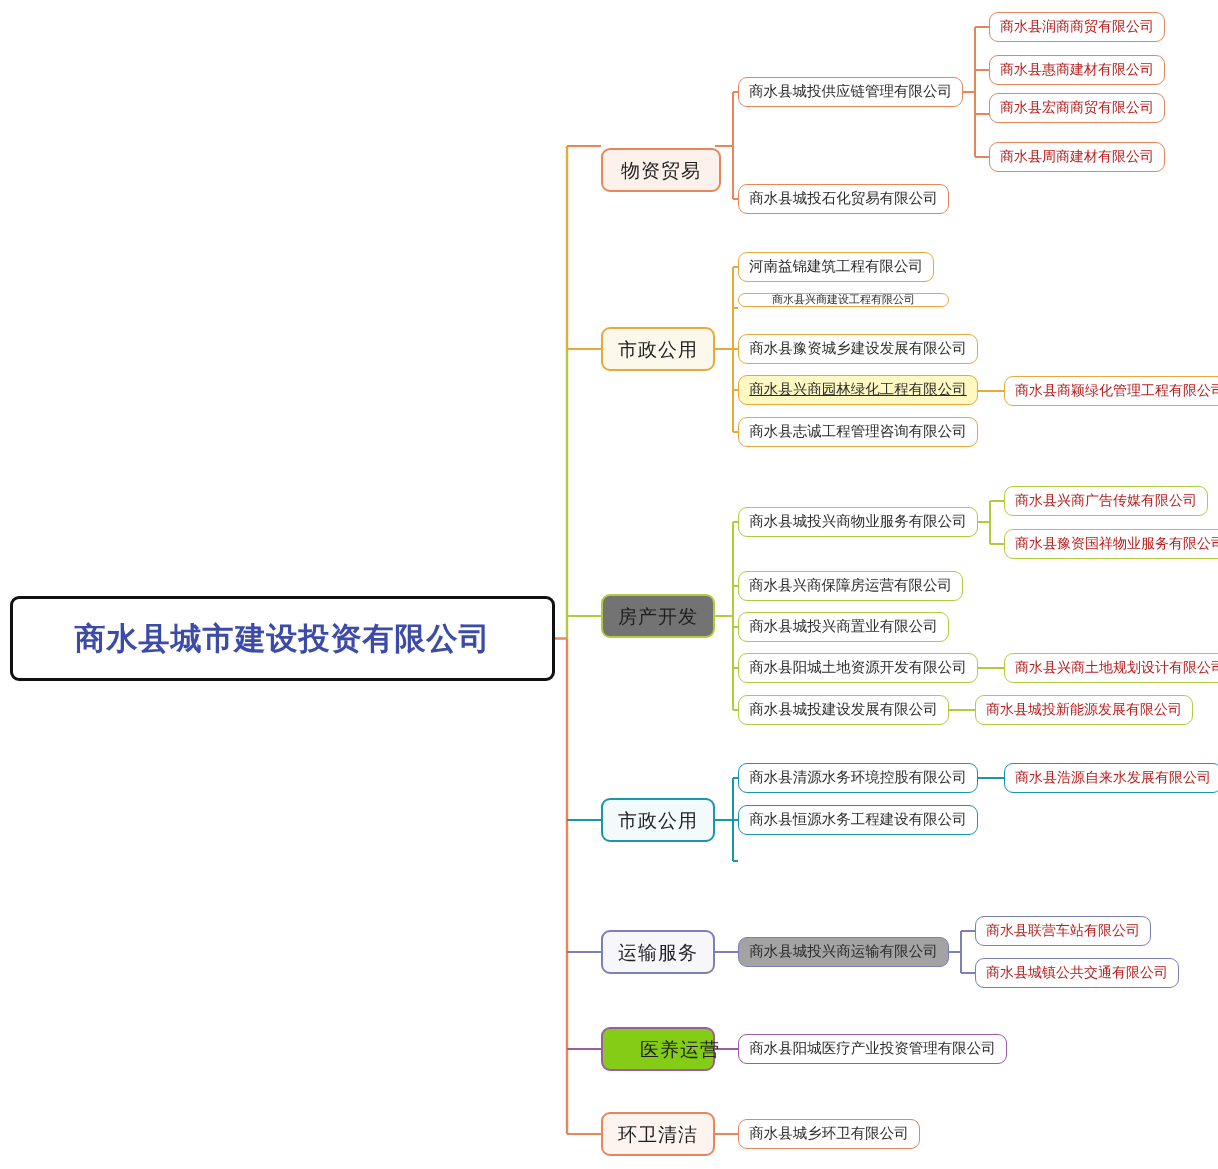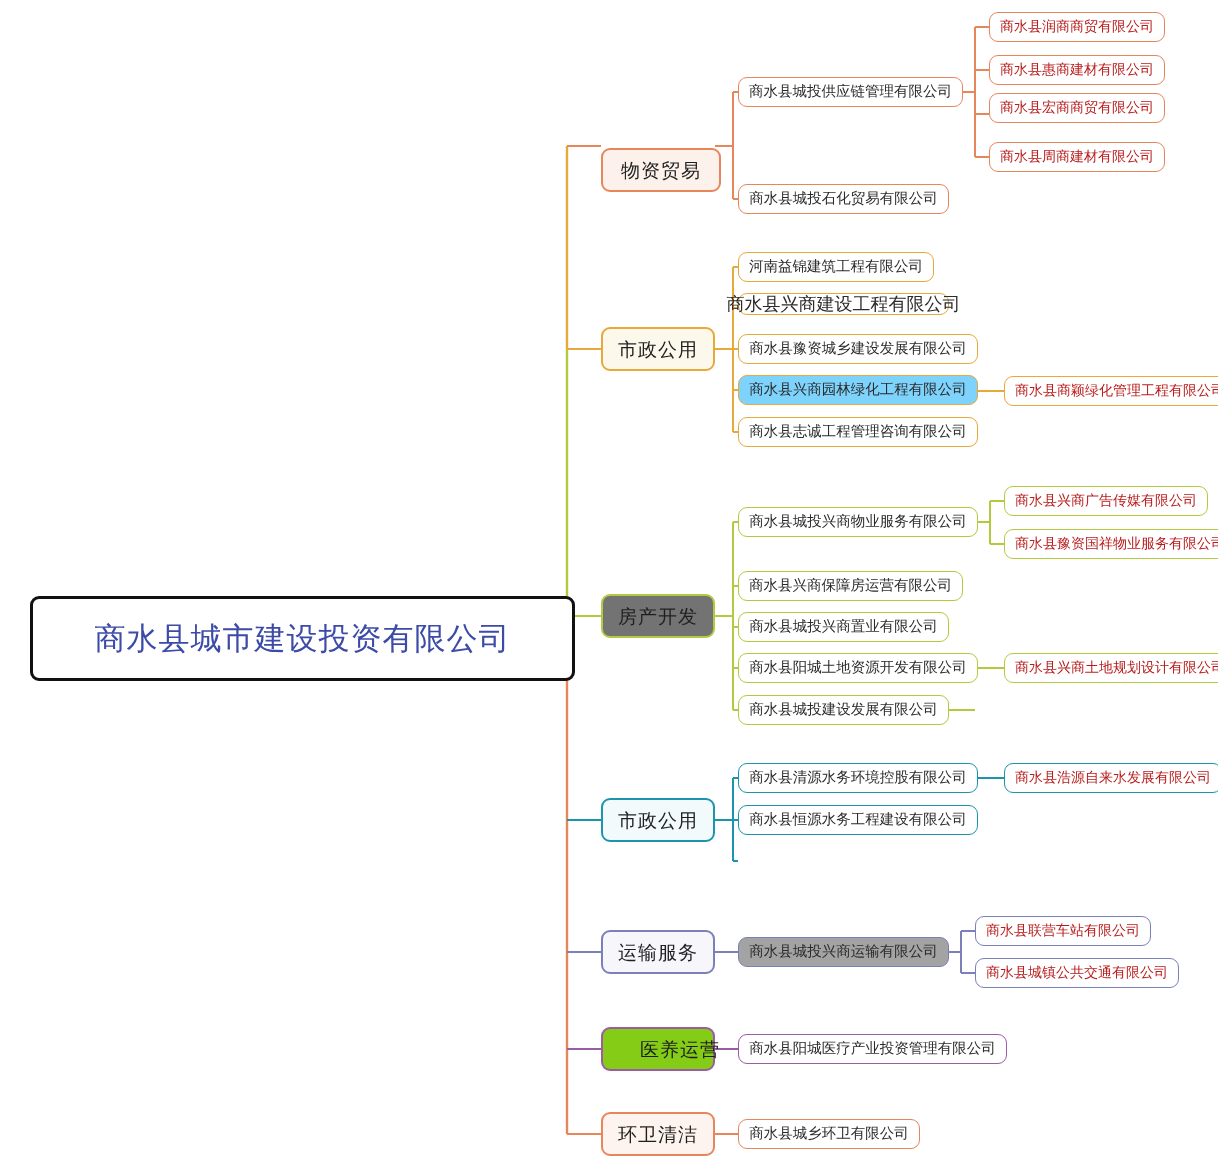--- a/index.html
+++ b/index.html
@@ -31,24 +31,23 @@
     color:#2b2b2b;
   }
   
   .root{
     border-width:3px;
     border-color:#111111;
     border-radius:9px;
     background:#ffffff;
     color:#3c4aa8;
     font-size:31px;
-    font-weight:normal;
+    font-weight:bold;
     letter-spacing:1px;
     box-shadow:0 0 0 0 rgba(0,0,0,0);
-    margin-left:20px;
   }
   
   .lvl1{
     border-width:2px;
     border-radius:9px;
     font-size:19px;
     letter-spacing:1px;
     color:#1f1f1f;
   }
   
@@ -137,34 +136,35 @@
 <div class="node root" style="left: 10px; top: 596px; width: 545px; height: 85px; border-color: rgb(17, 17, 17); background: rgb(255, 255, 255); font-size: 31px; color: rgb(60, 74, 168);">商水县城市建设投资有限公司</div>
     <div class="node lvl1" style="left: 601px; top: 124px; width: 120px; height: 44px; border-color: rgb(232, 134, 91); background: rgb(252, 241, 235); font-size: 19px; margin-top: 24px;">物资贸易</div>
     <div class="node lvl2" style="left: 738px; top: 77px; width: 225px; height: 30px; border-color: rgb(232, 134, 91); background: rgb(255, 255, 255); font-size: 14.5px;">商水县城投供应链管理有限公司</div>
     <div class="node lvl3" style="left: 989px; top: 12px; width: 176px; height: 30px; border-color: rgb(232, 134, 91); background: rgb(255, 255, 255); font-size: 14px;">商水县润商商贸有限公司</div>
     <div class="node lvl3" style="left: 989px; top: 55px; width: 176px; height: 30px; border-color: rgb(232, 134, 91); background: rgb(255, 255, 255); font-size: 14px;">商水县惠商建材有限公司</div>
     <div class="node lvl3" style="left: 989px; top: 93px; width: 176px; height: 30px; border-color: rgb(232, 134, 91); background: rgb(255, 255, 255); font-size: 14px;">商水县宏商商贸有限公司</div>
     <div class="node lvl3" style="left: 989px; top: 142px; width: 176px; height: 30px; border-color: rgb(232, 134, 91); background: rgb(255, 255, 255); font-size: 14px;">商水县周商建材有限公司</div>
     <div class="node lvl2" style="left: 738px; top: 184px; width: 211px; height: 30px; border-color: rgb(232, 134, 91); background: rgb(255, 255, 255); font-size: 14.5px;">商水县城投石化贸易有限公司</div>
     <div class="node lvl1" style="left: 601px; top: 327px; width: 114px; height: 44px; border-color: rgb(232, 169, 59); background: rgb(253, 248, 236); font-size: 19px;">市政公用</div>
     <div class="node lvl2" style="left: 738px; top: 252px; width: 196px; height: 30px; border-color: rgb(232, 169, 59); background: rgb(255, 255, 255); font-size: 14.5px;">河南益锦建筑工程有限公司</div>
-    <div class="node lvl2" style="left: 738px; top: 293px; width: 211px; height: 22px; border-color: rgb(232, 169, 59); background: rgb(255, 255, 255); font-size: 18px;">商水县兴商建设工程有限公司</div>
+    <div class="node lvl2" style="left: 738px; top: 293px; width: 211px; height: 14px; border-color: rgb(232, 169, 59); background: rgb(255, 255, 255); font-size: 11px;">商水县兴商建设工程有限公司</div>
     <div class="node lvl2" style="left: 738px; top: 334px; width: 240px; height: 30px; border-color: rgb(232, 169, 59); background: rgb(255, 255, 255); font-size: 14.5px;">商水县豫资城乡建设发展有限公司</div>
-    <div class="node lvl2" style="left: 738px; top: 375px; width: 240px; height: 30px; border-color: rgb(232, 169, 59); background: #7dd3fc; font-size: 14.5px;">商水县兴商园林绿化工程有限公司</div>
+    <div class="node lvl2" style="left: 738px; top: 375px; width: 240px; height: 30px; border-color: rgb(232, 169, 59); background: #fef9c3; font-size: 14.5px; text-decoration: underline;">商水县兴商园林绿化工程有限公司</div>
     <div class="node lvl3" style="left: 1004px; top: 376px; width: 232px; height: 30px; border-color: rgb(232, 169, 59); background: rgb(255, 255, 255); font-size: 14px;">商水县商颖绿化管理工程有限公司</div>
     <div class="node lvl2" style="left: 738px; top: 417px; width: 240px; height: 30px; border-color: rgb(232, 169, 59); background: rgb(255, 255, 255); font-size: 14.5px;">商水县志诚工程管理咨询有限公司</div>
     <div class="node lvl1" style="left: 601px; top: 594px; width: 114px; height: 44px; border-color: rgb(181, 201, 63); background: #737373; font-size: 19px;">房产开发</div>
     <div class="node lvl2" style="left: 738px; top: 507px; width: 240px; height: 30px; border-color: rgb(181, 201, 63); background: rgb(255, 255, 255); font-size: 14.5px;">商水县城投兴商物业服务有限公司</div>
     <div class="node lvl3" style="left: 1004px; top: 486px; width: 204px; height: 30px; border-color: rgb(181, 201, 63); background: rgb(255, 255, 255); font-size: 14px;">商水县兴商广告传媒有限公司</div>
     <div class="node lvl3" style="left: 1004px; top: 529px; width: 232px; height: 30px; border-color: rgb(181, 201, 63); background: rgb(255, 255, 255); font-size: 14px;">商水县豫资国祥物业服务有限公司</div>
     <div class="node lvl2" style="left: 738px; top: 571px; width: 225px; height: 30px; border-color: rgb(181, 201, 63); background: rgb(255, 255, 255); font-size: 14.5px;">商水县兴商保障房运营有限公司</div>
     <div class="node lvl2" style="left: 738px; top: 612px; width: 211px; height: 30px; border-color: rgb(181, 201, 63); background: rgb(255, 255, 255); font-size: 14.5px;">商水县城投兴商置业有限公司</div>
     <div class="node lvl2" style="left: 738px; top: 653px; width: 240px; height: 30px; border-color: rgb(181, 201, 63); background: rgb(255, 255, 255); font-size: 14.5px;">商水县阳城土地资源开发有限公司</div>
     <div class="node lvl3" style="left: 1004px; top: 653px; width: 232px; height: 30px; border-color: rgb(181, 201, 63); background: rgb(255, 255, 255); font-size: 14px;">商水县兴商土地规划设计有限公司</div>
     <div class="node lvl2" style="left: 738px; top: 695px; width: 211px; height: 30px; border-color: rgb(181, 201, 63); background: rgb(255, 255, 255); font-size: 14.5px;">商水县城投建设发展有限公司</div>
+    <div class="node lvl3" style="left: 975px; top: 695px; width: 218px; height: 30px; border-color: rgb(181, 201, 63); background: rgb(255, 255, 255); font-size: 14px;">商水县城投新能源发展有限公司</div>
     <div class="node lvl1" style="left: 601px; top: 798px; width: 114px; height: 44px; border-color: rgb(27, 149, 174); background: rgb(242, 250, 252); font-size: 19px;">市政公用</div>
     <div class="node lvl2" style="left: 738px; top: 763px; width: 240px; height: 30px; border-color: rgb(27, 149, 174); background: rgb(255, 255, 255); font-size: 14.5px;">商水县清源水务环境控股有限公司</div>
     <div class="node lvl3" style="left: 1004px; top: 763px; width: 218px; height: 30px; border-color: rgb(27, 149, 174); background: rgb(255, 255, 255); font-size: 14px;">商水县浩源自来水发展有限公司</div>
     <div class="node lvl2" style="left: 738px; top: 805px; width: 240px; height: 30px; border-color: rgb(27, 149, 174); background: rgb(255, 255, 255); font-size: 14.5px;">商水县恒源水务工程建设有限公司</div>
     <div class="node lvl1" style="left: 601px; top: 930px; width: 114px; height: 44px; border-color: rgb(124, 128, 184); background: rgb(246, 246, 251); font-size: 19px;">运输服务</div>
     <div class="node lvl2" style="left: 738px; top: 937px; width: 211px; height: 30px; border-color: rgb(124, 128, 184); background: #a3a3a3; font-size: 14.5px;">商水县城投兴商运输有限公司</div>
     <div class="node lvl3" style="left: 975px; top: 916px; width: 176px; height: 30px; border-color: rgb(124, 128, 184); background: rgb(255, 255, 255); font-size: 14px;">商水县联营车站有限公司</div>
     <div class="node lvl3" style="left: 975px; top: 958px; width: 204px; height: 30px; border-color: rgb(124, 128, 184); background: rgb(255, 255, 255); font-size: 14px;">商水县城镇公共交通有限公司</div>
     <div class="node lvl1" style="left: 601px; top: 1027px; width: 114px; height: 44px; border-color: rgb(155, 91, 165); background: #84cc16; font-size: 19px; padding-left: 44px;">医养运营</div>
     <div class="node lvl2" style="left: 738px; top: 1034px; width: 269px; height: 30px; border-color: rgb(155, 91, 165); background: rgb(255, 255, 255); font-size: 14.5px;">商水县阳城医疗产业投资管理有限公司</div>

